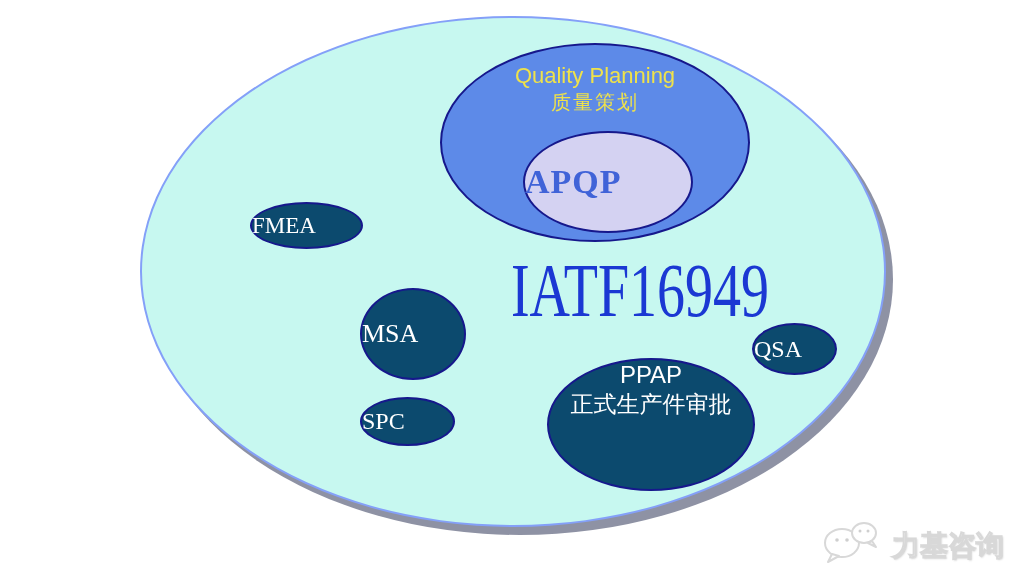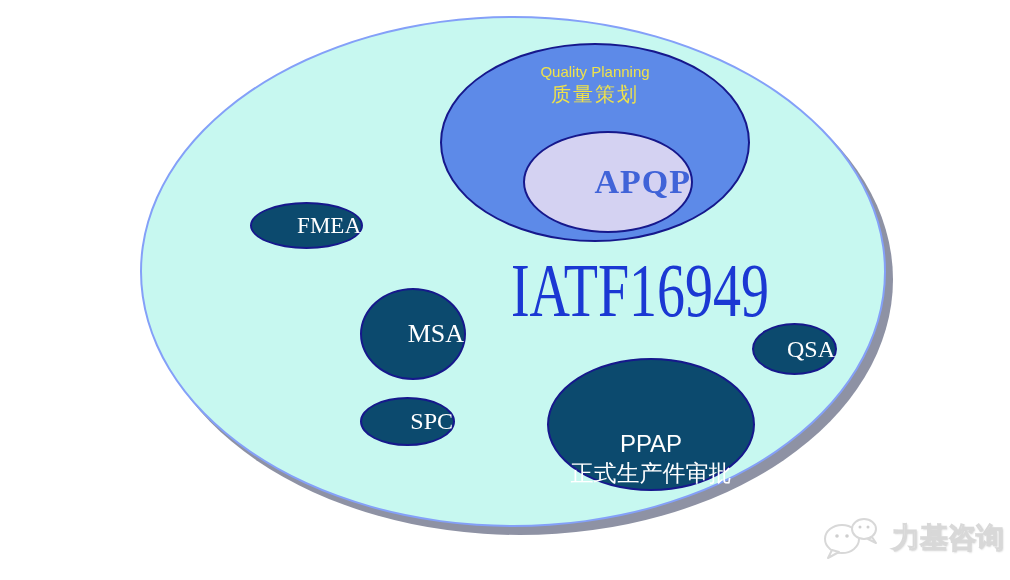--- a/index.html
+++ b/index.html
@@ -9,21 +9,21 @@
     background:#ffffff;
     overflow:hidden;
     font-family:"Liberation Serif","DejaVu Serif",serif;
   }
   .ellipse{
     position:absolute;
     border-radius:50%;
     box-sizing:border-box;
     display:flex;
     align-items:center;
-    justify-content:flex-end;
+    justify-content:flex-start;
     text-align:center;
   }
   
   .outer{
     left:140px;top:16px;width:746px;height:511px;
     background:#c7f8f0;
     border:2px solid #84a0f8;
     box-shadow:7px 8px 0 0 #8e92a4;
   }
   
@@ -34,21 +34,21 @@
   }
   .qp{
     left:440px;top:43px;width:310px;height:199px;
     background:#5d8ae8;
     flex-direction:column;
     justify-content:flex-start;
     padding-top:18px;
   }
   .qp-en{
     font-family:"Liberation Sans","DejaVu Sans",sans-serif;
-    font-size:15px;color:#efe24a;line-height:1.2;
+    font-size:22px;color:#efe24a;line-height:1.2;
   }
   .qp-zh{
     font-size:20px;color:#efe24a;line-height:1.3;letter-spacing:2px;
   }
   .apqp{
     left:523px;top:131px;width:170px;height:102px;
     background:#d4d2f2;
     border:2px solid #16188c;
   }
   .apqp span{
@@ -79,21 +79,21 @@
     transform:scaleY(1.35);
     transform-origin:center;
     font-size:56px;
     color:#1b38d3;
     letter-spacing:0px;
   }
   
   .watermark{
     position:absolute;
     left:820px;top:510px;width:190px;height:55px;
-    display:flex;align-items:center;gap:10px;
+    display:flex;align-items:flex-end;gap:10px;
   }
   .wm-text{
     font-family:"Liberation Sans","DejaVu Sans",sans-serif;
     font-size:28px;font-weight:bold;
     color:#fdfdfd;
     -webkit-text-stroke:1px #d8d8d8;
     text-shadow:1px 1px 2px #cfcfcf;
     letter-spacing:0px;
     white-space:nowrap;
   }

